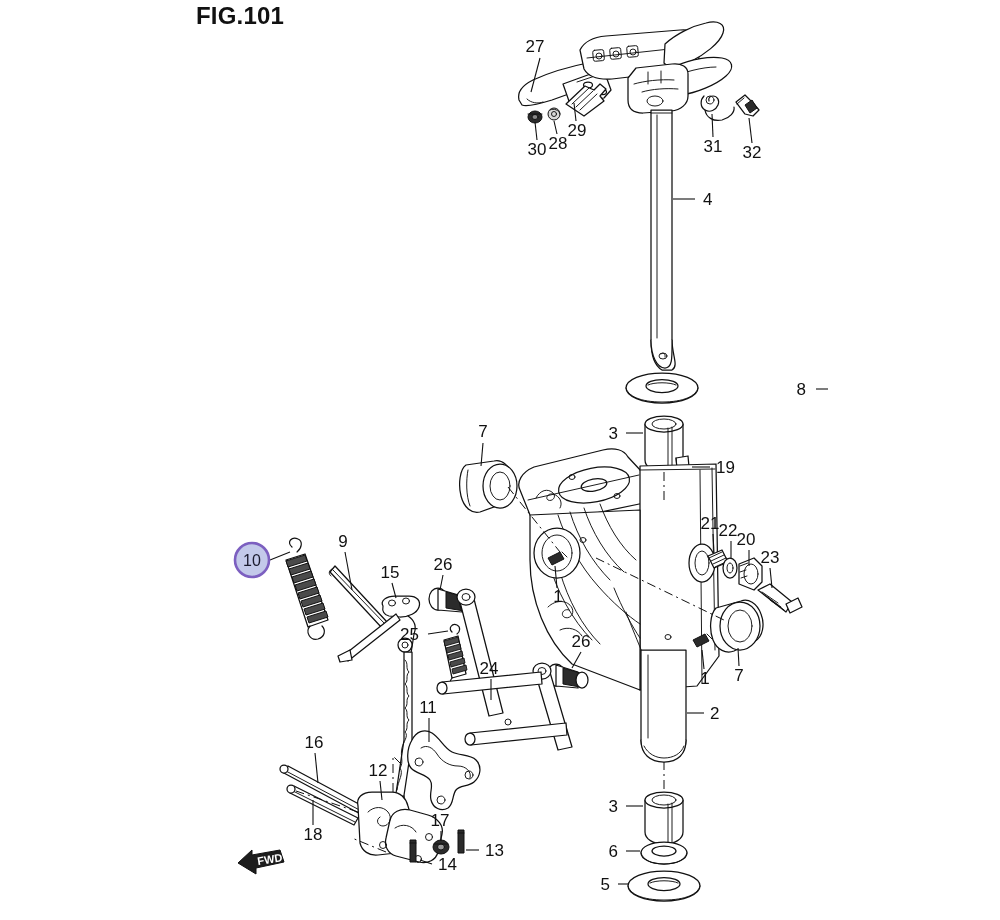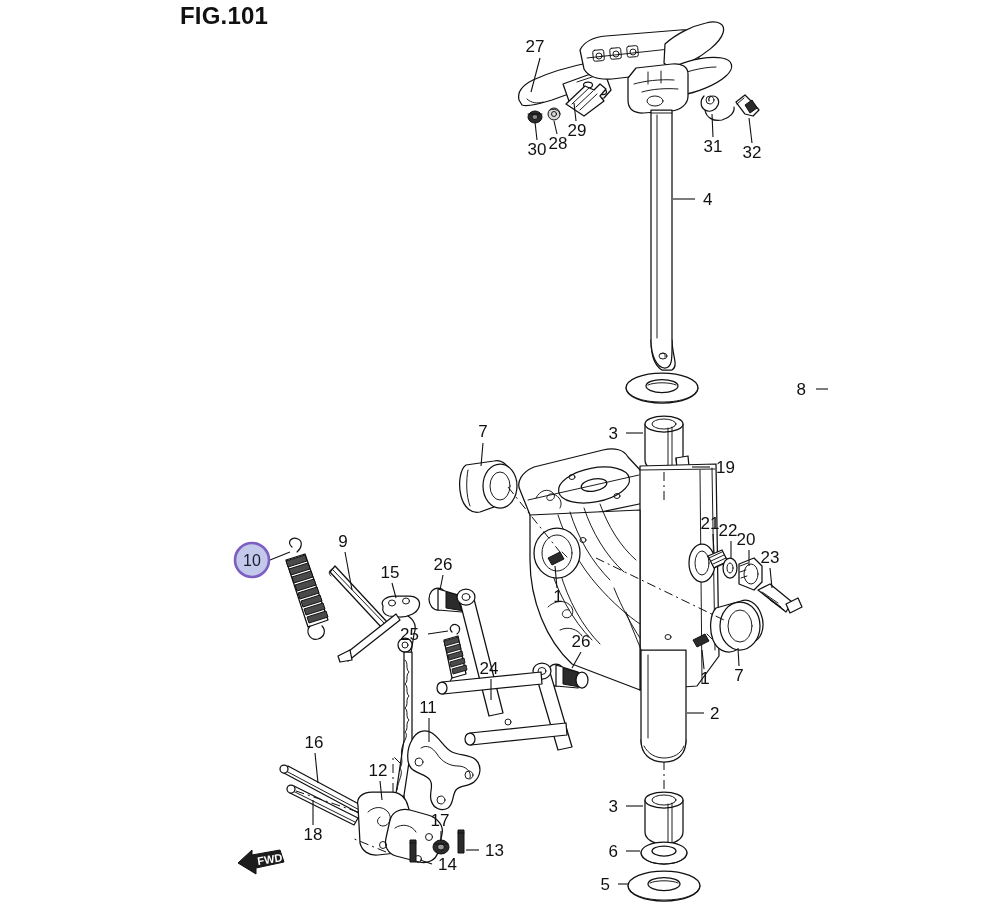--- a/index.html
+++ b/index.html
@@ -9,21 +9,21 @@
   }
   body {
     width: 1000px;
     height: 920px;
     position: relative;
     font-family: "Liberation Sans", sans-serif;
     overflow: hidden;
   }
   #fig-title {
     position: absolute;
-    left: 180px;
+    left: 196px;
     top: 2px;
     font-size: 24px;
     font-weight: bold;
     color: #111111;
     letter-spacing: 0.2px;
     white-space: nowrap;
   }
   #diagram-canvas {
     position: absolute;
     left: 0;

